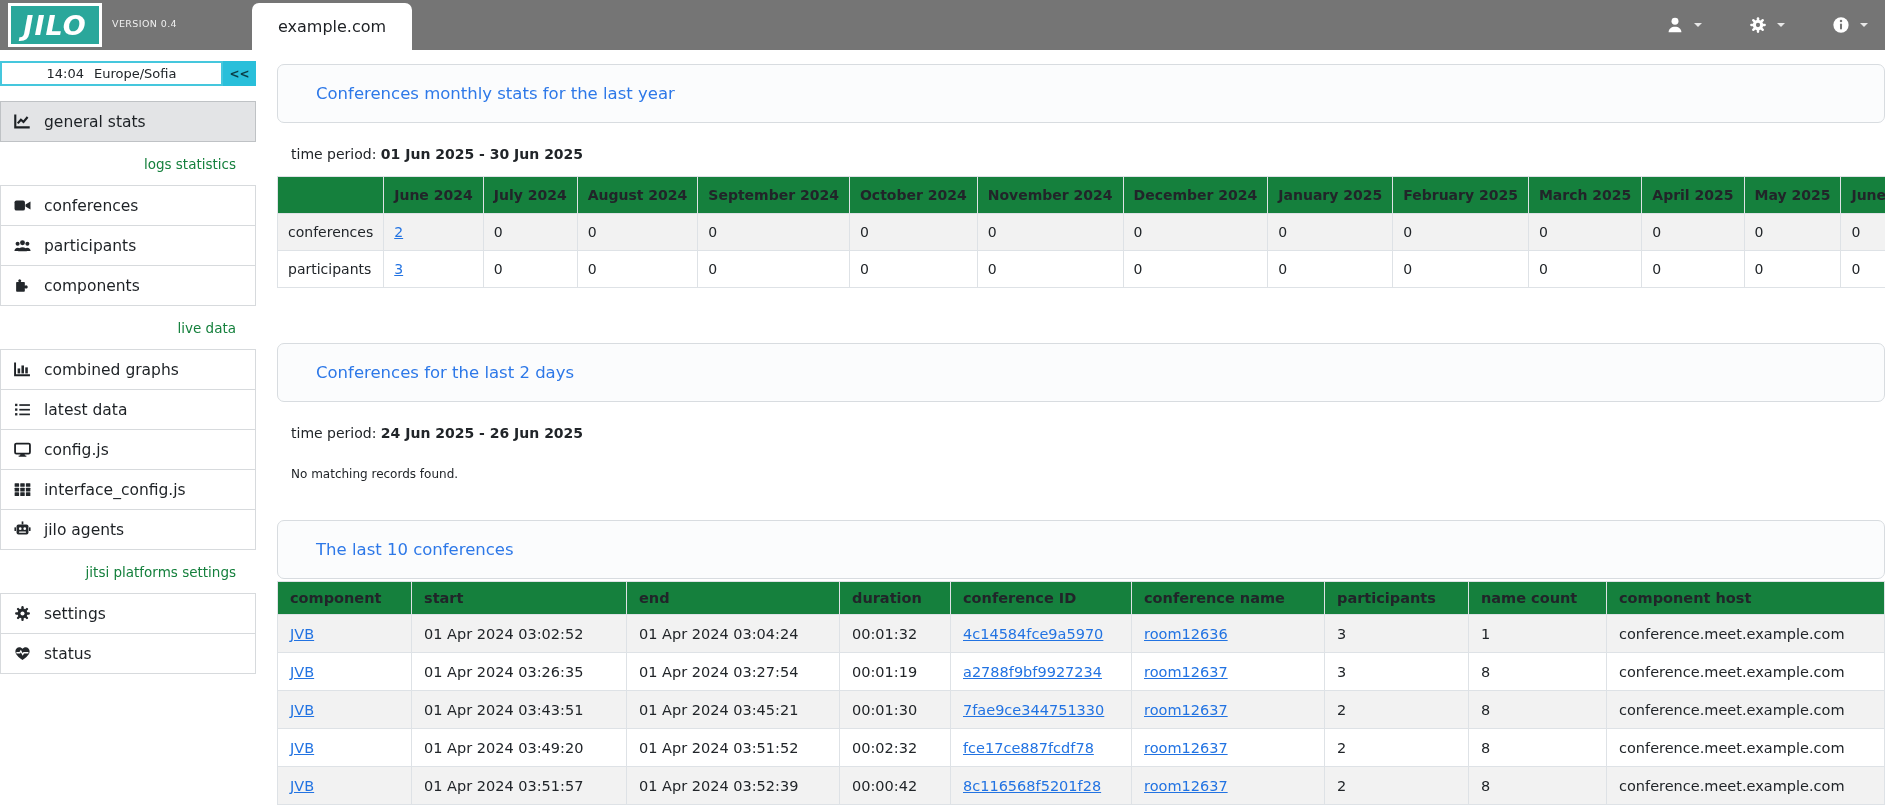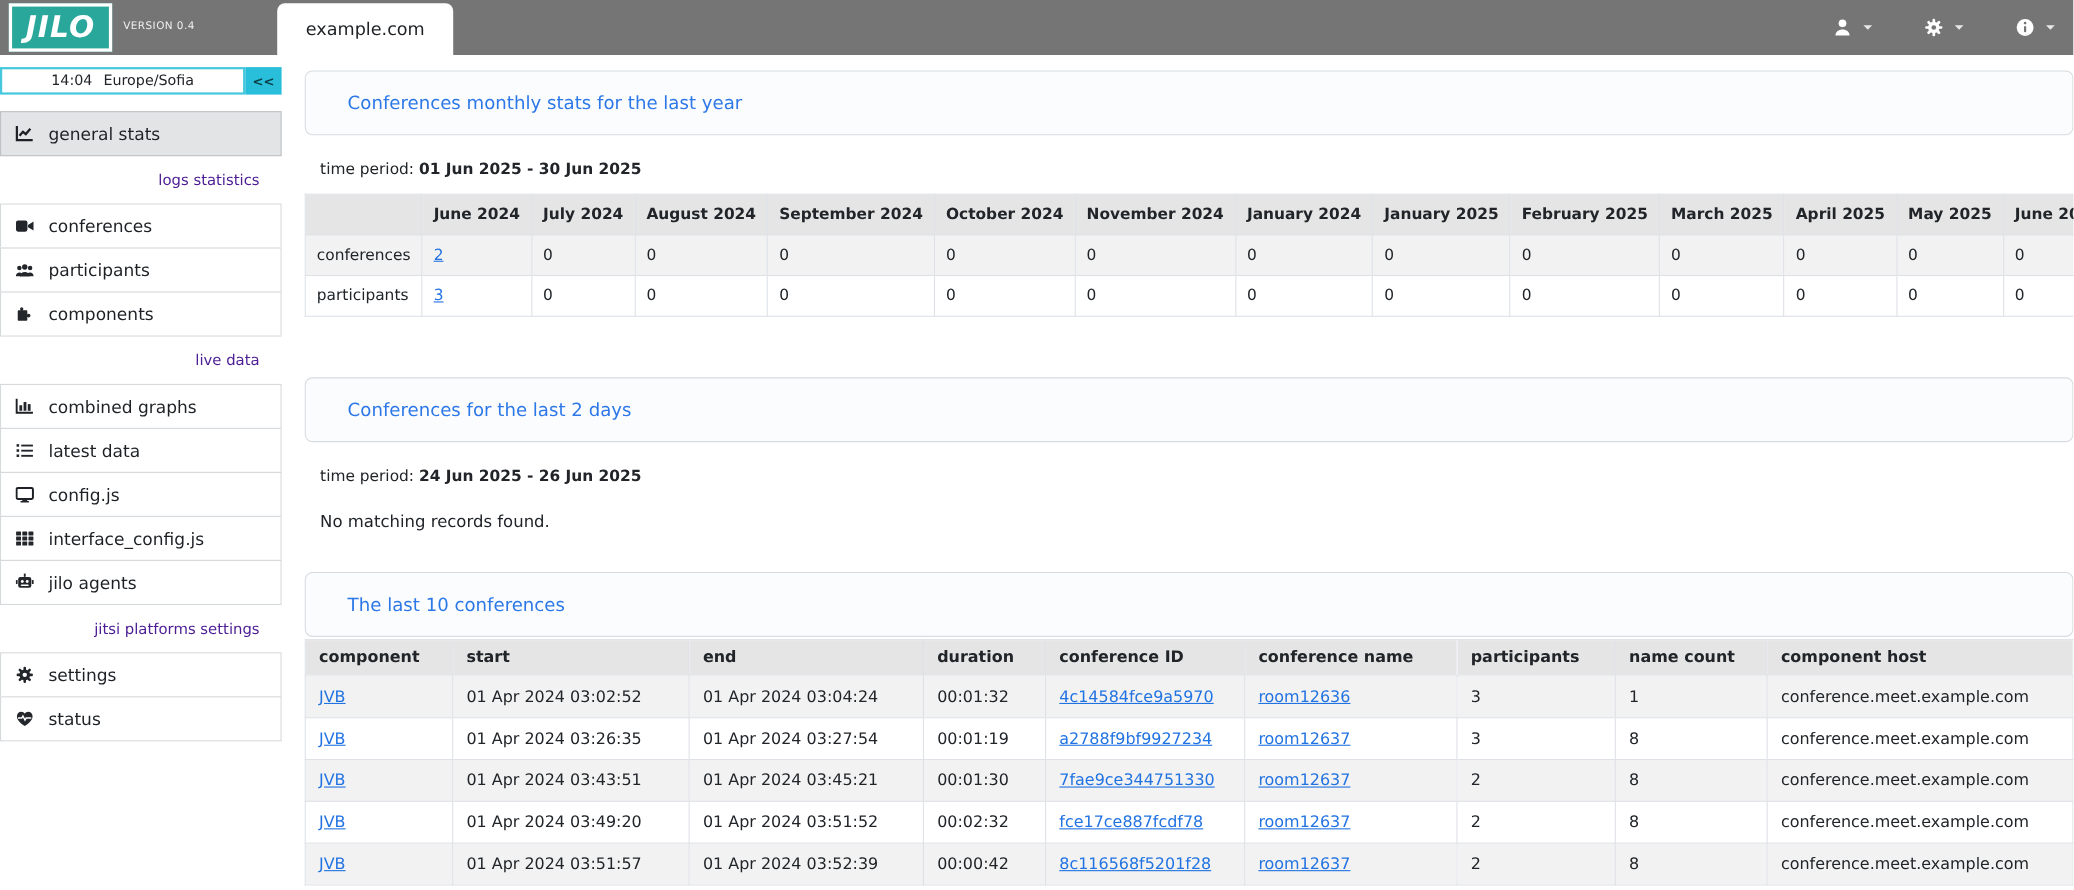--- a/index.html
+++ b/index.html
@@ -44,36 +44,36 @@
     display:flex; align-items:center; gap:13px; height:41px; padding-left:13px;
     border:1px solid #d7dadd; background:#fff; margin-top:-1px;
     font-size:15.5px; color:#1d2125; cursor:pointer; position:relative;
   }
   .side-item:first-child { margin-top:0; }
   .side-icon { width:17px; height:17px; flex:none; display:flex; }
   .side-icon svg { width:17px; height:17px; fill:#23272b; --hole:#ffffff; }
   .side-item.active { background:#e3e4e6; border-color:#bfc2c5; z-index:2; }
   .side-label {
     height:44px; display:flex; align-items:center; justify-content:flex-end;
-    padding-right:20px; font-size:13.5px; color:#4c1d95;
+    padding-right:20px; font-size:13.5px; color:#15803d;
   }
   
   .content { flex:1; min-width:0; padding:14px 0 0 21px; }
   .card-head {
     border:1px solid #d8dce0; border-radius:7px; background:#fbfcfd; padding:19px 14px;
   }
   .card-title { color:#2d78e8; font-size:16.5px; text-decoration:none; cursor:pointer;margin-left:24px; }
   .time-period { margin:21px 0 0 14px; font-size:14px; line-height:21px; }
   .time-period b { font-weight:bold; }
-  .empty-msg { margin:20px 0 0 14px; font-size:15px; line-height:21px; }
+  .empty-msg { margin:20px 0 0 14px; font-size:12px; line-height:21px; }
   .sec-2 { margin-top:55px; }
   .sec-3 { margin-top:35px; }
   table { border-collapse:collapse; background:#fff; }
   th, td { border:1px solid #dee2e6; text-align:left; white-space:nowrap; line-height:20px; }
-  th { font-weight:bold; background:#e5e5e5; }
+  th { font-weight:bold; background:#15803d; }
   tbody tr:nth-child(odd) td { background:#f2f2f2; }
   tbody tr:nth-child(even) td { background:#ffffff; }
   #tbl-monthly { width:1640px; table-layout:auto; margin-top:11px; font-size:14px; }
   #tbl-monthly th, #tbl-monthly td { padding:8px 10px; }
   #tbl-last { width:100%; table-layout:fixed; margin-top:2px; font-size:14.5px; }
   #tbl-last th { padding:6px 12px; overflow:hidden; }
   #tbl-last td { padding:8.5px 12px; overflow:hidden; }
   .tbl-link { color:#2273e2; text-decoration:underline; cursor:pointer; }
 </style>
 </head>
@@ -300,21 +300,21 @@
       <table id="tbl-monthly">
           <thead>
             <tr>
               <th></th>
               <th>June 2024</th>
               <th>July 2024</th>
               <th>August 2024</th>
               <th>September 2024</th>
               <th>October 2024</th>
               <th>November 2024</th>
-              <th>January 2024</th>
+              <th>December 2024</th>
               <th>January 2025</th>
               <th>February 2025</th>
               <th>March 2025</th>
               <th>April 2025</th>
               <th>May 2025</th>
               <th>June 2025</th>
             </tr>
           </thead>
           <tbody>
             <tr>

